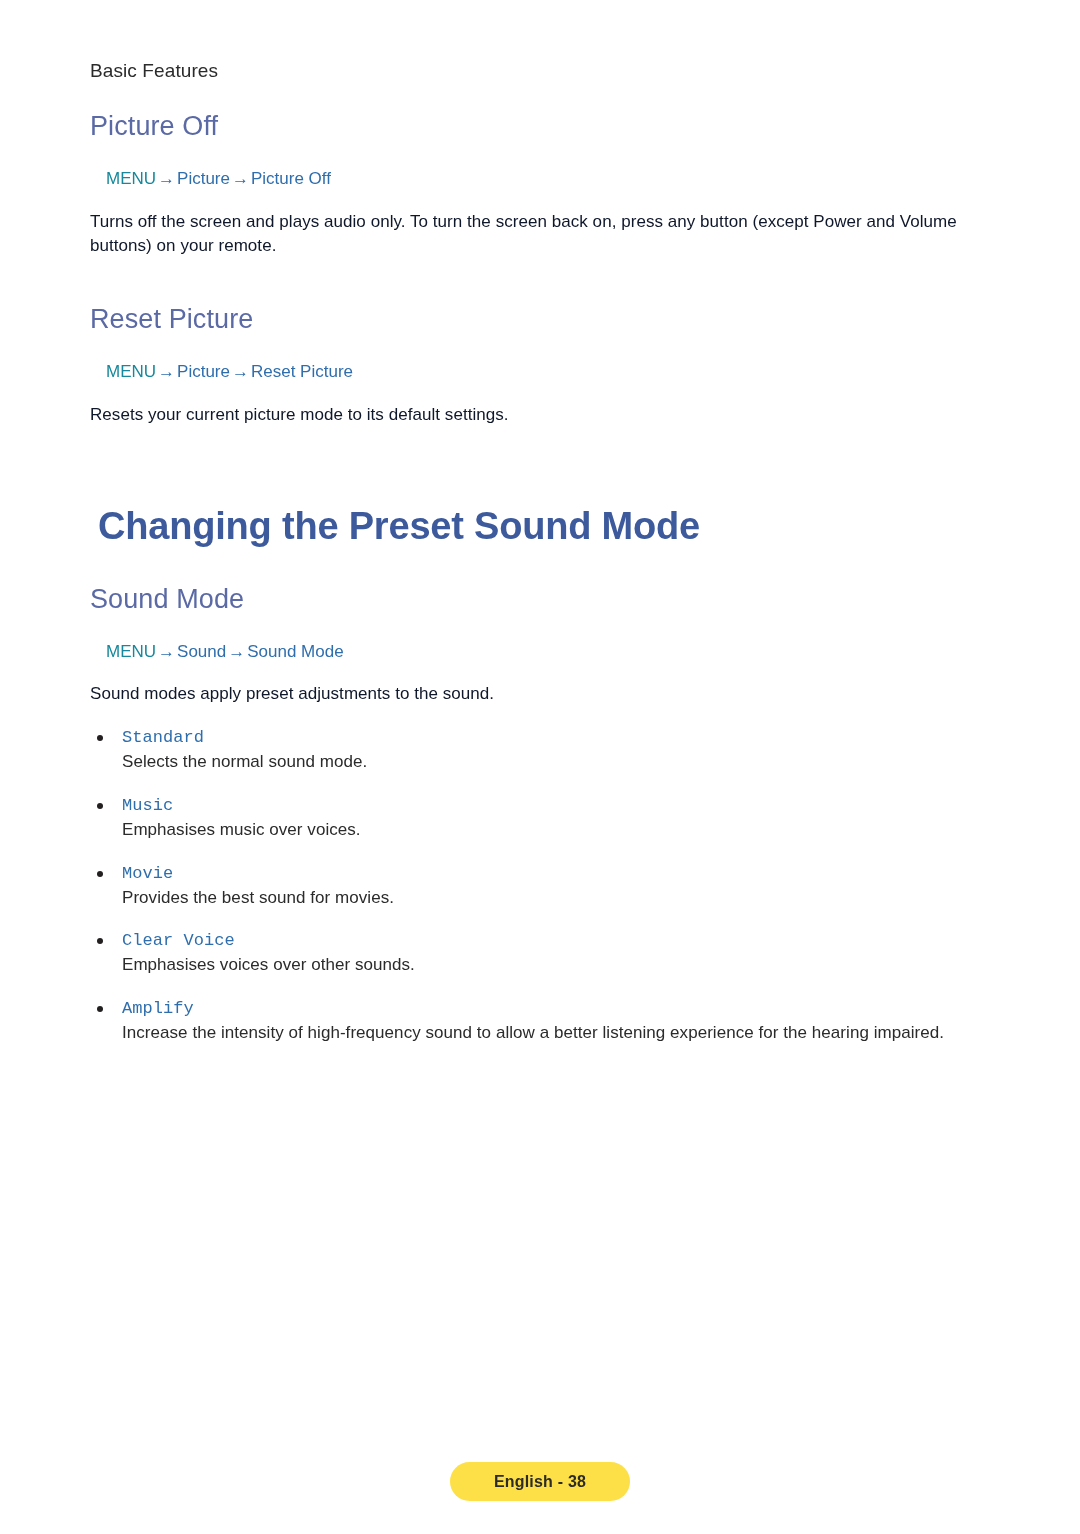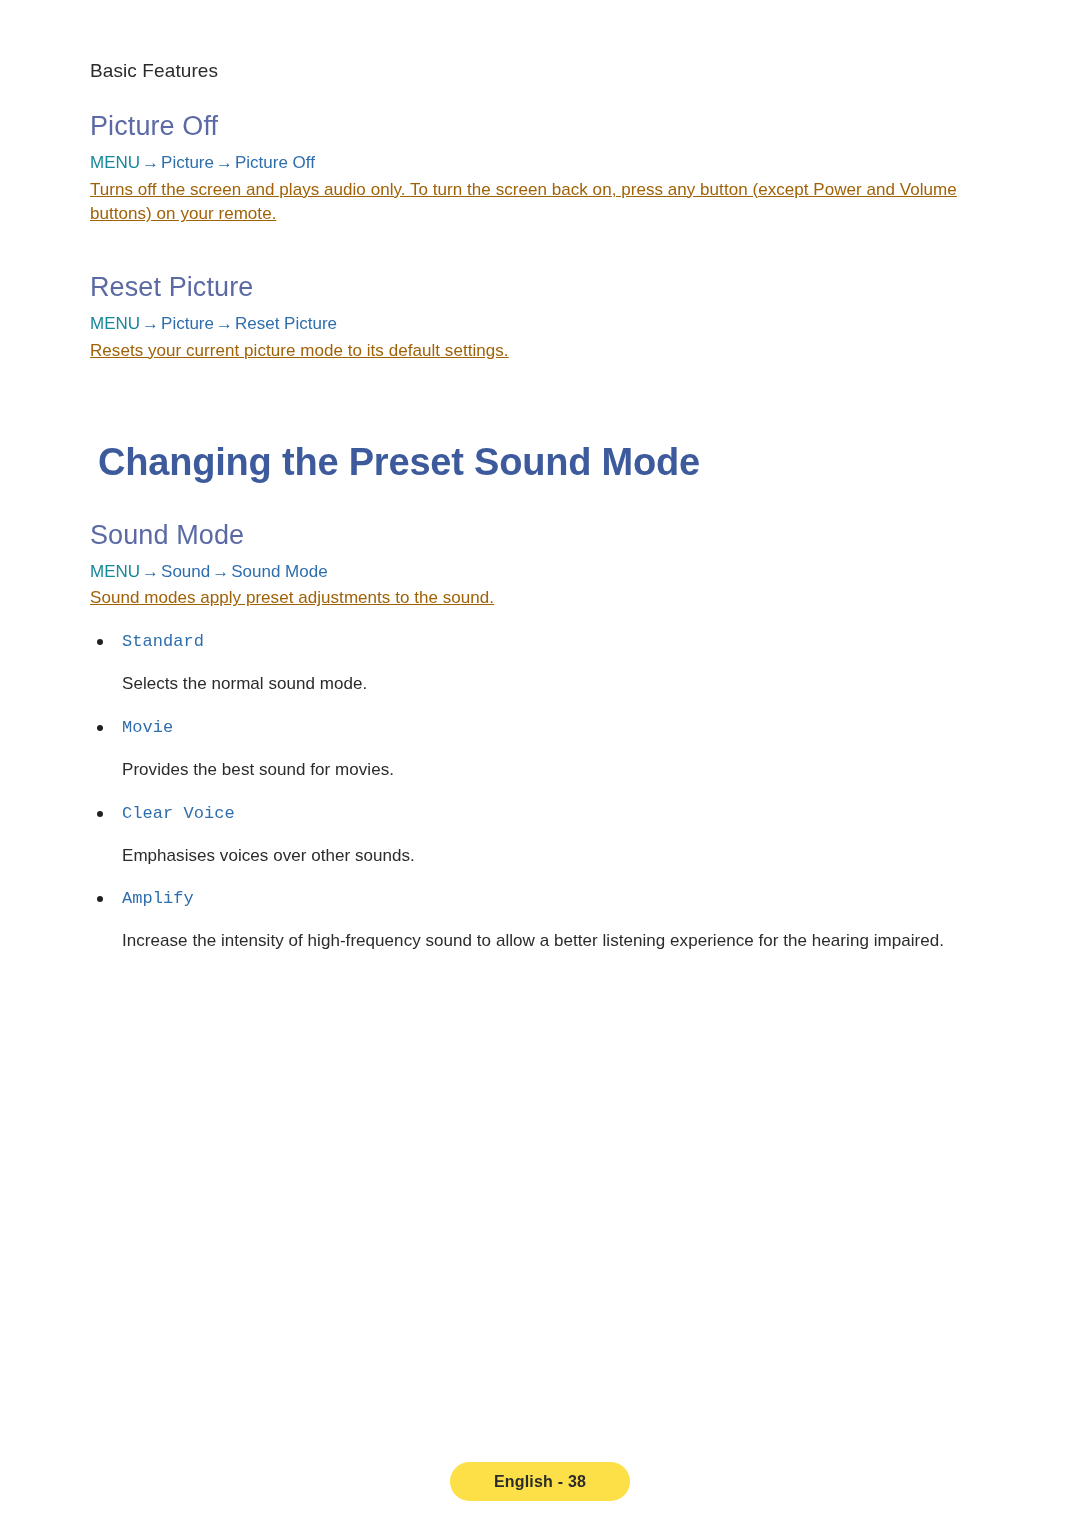--- a/index.html
+++ b/index.html
@@ -60,42 +60,41 @@
     color: #3c5a9c;
     letter-spacing: -0.2px;
     line-height: 1.15;
     margin: 8px;
   }
 
   
   .menu-path {
     font-size: 17px;
     line-height: 1.35;
-    margin: 0;
+    margin: 16px;
     white-space: nowrap;
   }
   .menu-root {
     color: #17889b;
   }
   .menu-arrow {
     color: #2f6ead;
     padding: 0 2px;
   }
   .menu-node {
     color: #2f6ead;
   }
 
   
   .body-text {
     font-size: 17px;
     line-height: 1.45;
-    color: #a16207;
+    color: #0f172a;
     margin: 0;
     letter-spacing: 0.05px;
-    text-decoration: underline;
   }
 
   
   .bullet-list {
     margin: 0;
     padding: 0;
     list-style: none;
   }
   .bullet-item {
     position: relative;
@@ -117,21 +116,21 @@
     line-height: 1.3;
     color: #2f6ead;
     letter-spacing: 0.05px;
     font-family: Liberation Mono, monospace;
   }
   .bullet-desc {
     display: block;
     font-size: 17px;
     line-height: 1.45;
     color: #2b2b2b;
-    margin-top: 19px;
+    margin-top: 1px;
     letter-spacing: 0.05px;
   }
 
   
   .gap-after-heading { height: 10px; }
   .gap-after-path    { height: 3px; }
   .block-gap-lg      { height: 46px; }
   .block-gap-xl      { height: 70px; }
   .block-gap-md      { height: 28px; }
 
@@ -209,20 +208,25 @@
     <p class="body-text">Sound modes apply preset adjustments to the sound.</p>
 
     <ul class="bullet-list">
       <li class="bullet-item">
         <span class="bullet-dot"></span>
         <span class="bullet-label">Standard</span>
         <span class="bullet-desc">Selects the normal sound mode.</span>
       </li>
       <li class="bullet-item">
         <span class="bullet-dot"></span>
+        <span class="bullet-label">Music</span>
+        <span class="bullet-desc">Emphasises music over voices.</span>
+      </li>
+      <li class="bullet-item">
+        <span class="bullet-dot"></span>
         <span class="bullet-label">Movie</span>
         <span class="bullet-desc">Provides the best sound for movies.</span>
       </li>
       <li class="bullet-item">
         <span class="bullet-dot"></span>
         <span class="bullet-label">Clear Voice</span>
         <span class="bullet-desc">Emphasises voices over other sounds.</span>
       </li>
       <li class="bullet-item">
         <span class="bullet-dot"></span>

